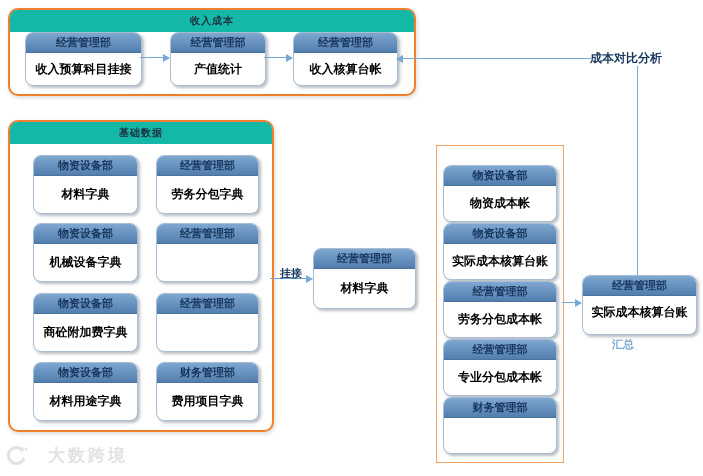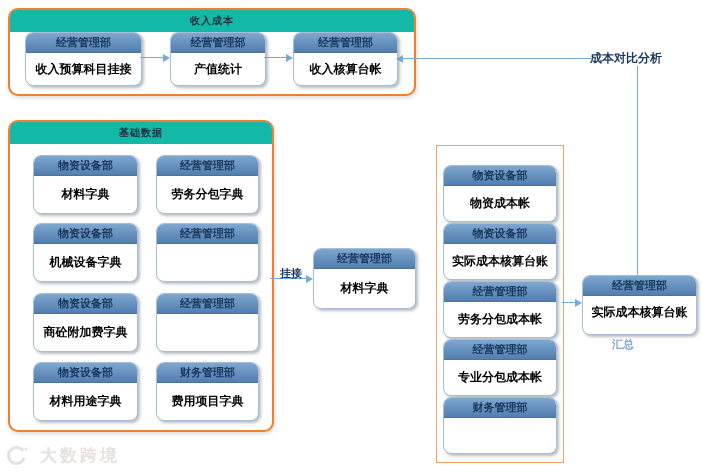--- a/index.html
+++ b/index.html
@@ -43,21 +43,21 @@
     border-top:4px solid transparent;border-bottom:4px solid transparent;border-left:7px solid #74A9D8;}
   .arrow-left{position:absolute;width:0;height:0;z-index:5;
     border-top:4px solid transparent;border-bottom:4px solid transparent;border-right:7px solid #74A9D8;}
   
   .flow-label{position:absolute;z-index:6;font-weight:700;color:#17375D;white-space:nowrap;}
   .lbl-analysis{font-size:12px;}
   .lbl-attach{font-size:11px;}
   .lbl-sum{font-size:11px;color:#7FA7CC;}
   
   .watermark{
-    position:absolute;left:6px;top:444px;display:flex;align-items:center;gap:12px;
+    position:absolute;left:6px;top:444px;display:flex;align-items:center;gap:20px;
     color:#E4E2E0;z-index:1;
   }
   .watermark-text{font-size:17px;font-weight:700;letter-spacing:3px;}
 </style>
 </head>
 <body>
 
 <div id="canvas">
 
   <div class="group" style="left:8px;top:8px;width:404px;height:84px;">

